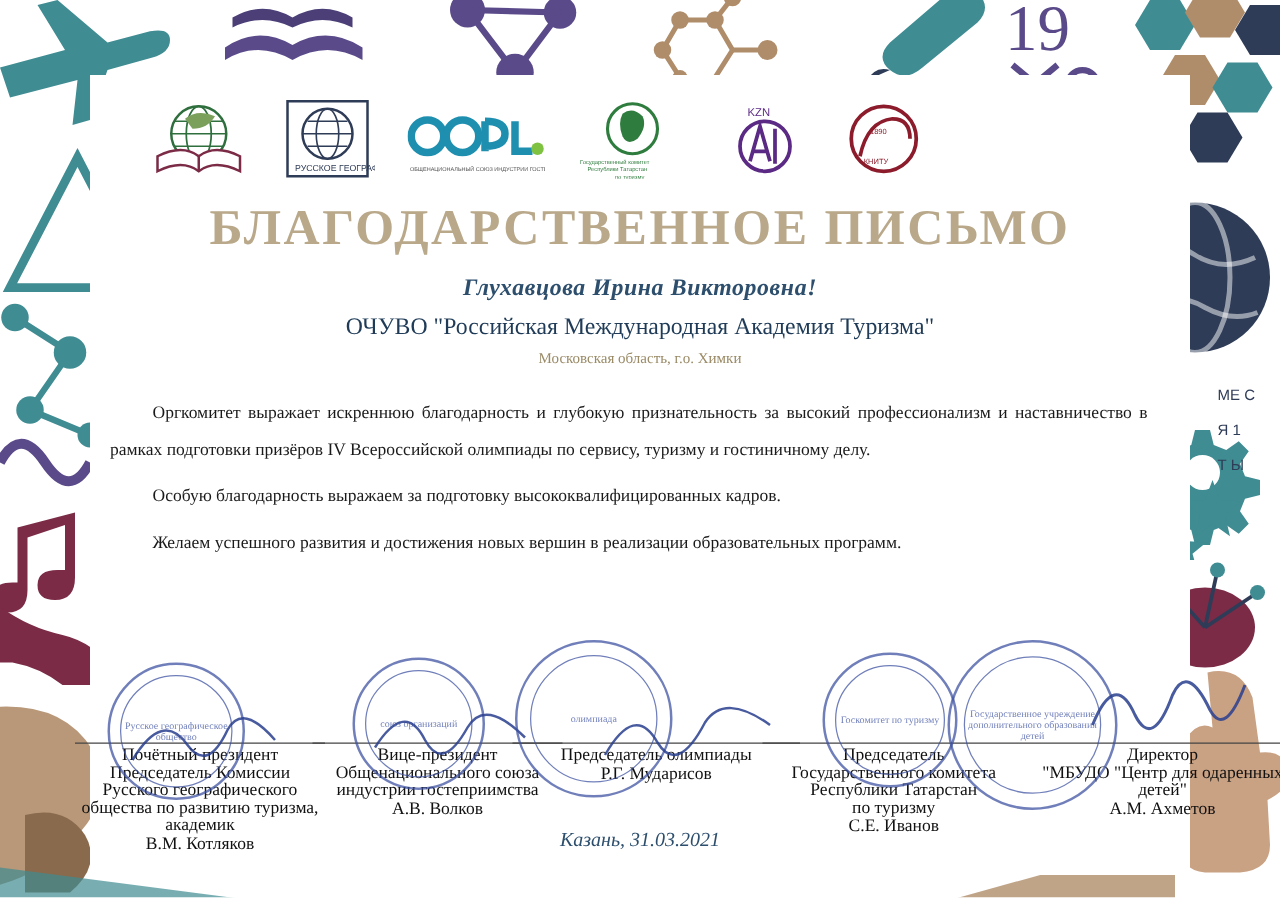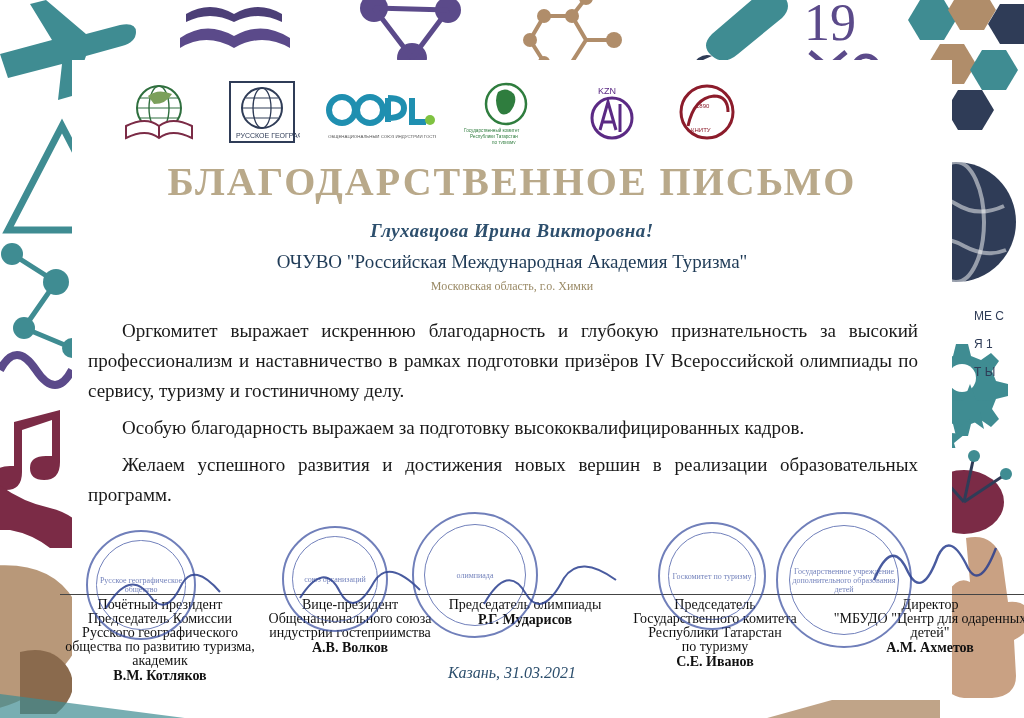--- a/index.html
+++ b/index.html
@@ -104,21 +104,21 @@
     font-family: "Liberation Serif", serif;
   }
 
   
   .body-text {
     position: absolute;
     left: 88px;
     top: 316px;
     width: 830px;
     color: #1a1a1a;
-    font-size: 19px;
+    font-size: 14px;
     line-height: 30px;
     text-align: justify;
     font-family: "Liberation Serif", serif;
   }
   .body-text p {
     margin: 0 0 7px 0;
     text-indent: 34px;
   }
 
   
@@ -137,21 +137,21 @@
     color: #111;
     font-family: "Liberation Serif", serif;
   }
   .sig .line {
     width: 100%;
     height: 1px;
     background: #444;
     margin: 0 auto 3px auto;
   }
   .sig .who { white-space: pre-line; }
-  .sig .name { margin-top: 1px; font-weight: bold; }
+  .sig .name { margin-top: 1px; }
 
   .stamp {
     position: absolute;
     border-radius: 50%;
     border: 2px solid #3a4fa0;
     opacity: 0.72;
     box-sizing: border-box;
   }
   .stamp::after {
     content: "";
@@ -525,21 +525,21 @@
       <div class="stamp" style="left:598px;top:-38px;width:108px;height:108px;">
         <div class="inner-text">Госкомитет по туризму</div>
       </div>
 
       <div class="sig" style="left:760px;top:34px;width:220px;">
         <div class="line"></div>
         <div class="who">Директор
 "МБУДО "Центр для одаренных детей"</div>
         <div class="name">А.М. Ахметов</div>
       </div>
-      <div class="stamp" style="left:716px;top:-48px;width:136px;height:136px;text-decoration:underline;">
+      <div class="stamp" style="left:698px;top:-48px;width:136px;height:136px;text-decoration:underline;">
         <div class="inner-text">Государственное учреждение дополнительного образования детей</div>
       </div>
       <svg class="scribble" style="left:810px;top:-32px;" width="130" height="70" viewBox="0 0 130 70">
         <path d="M4 52 Q22 8 38 44 Q52 72 68 28 Q80 2 98 40 Q110 62 126 20" stroke="#2a3f8f" stroke-width="2.4" fill="none"></path>
       </svg>
 
     </div>
 
     <div class="place-date">Казань, 31.03.2021</div>
 

